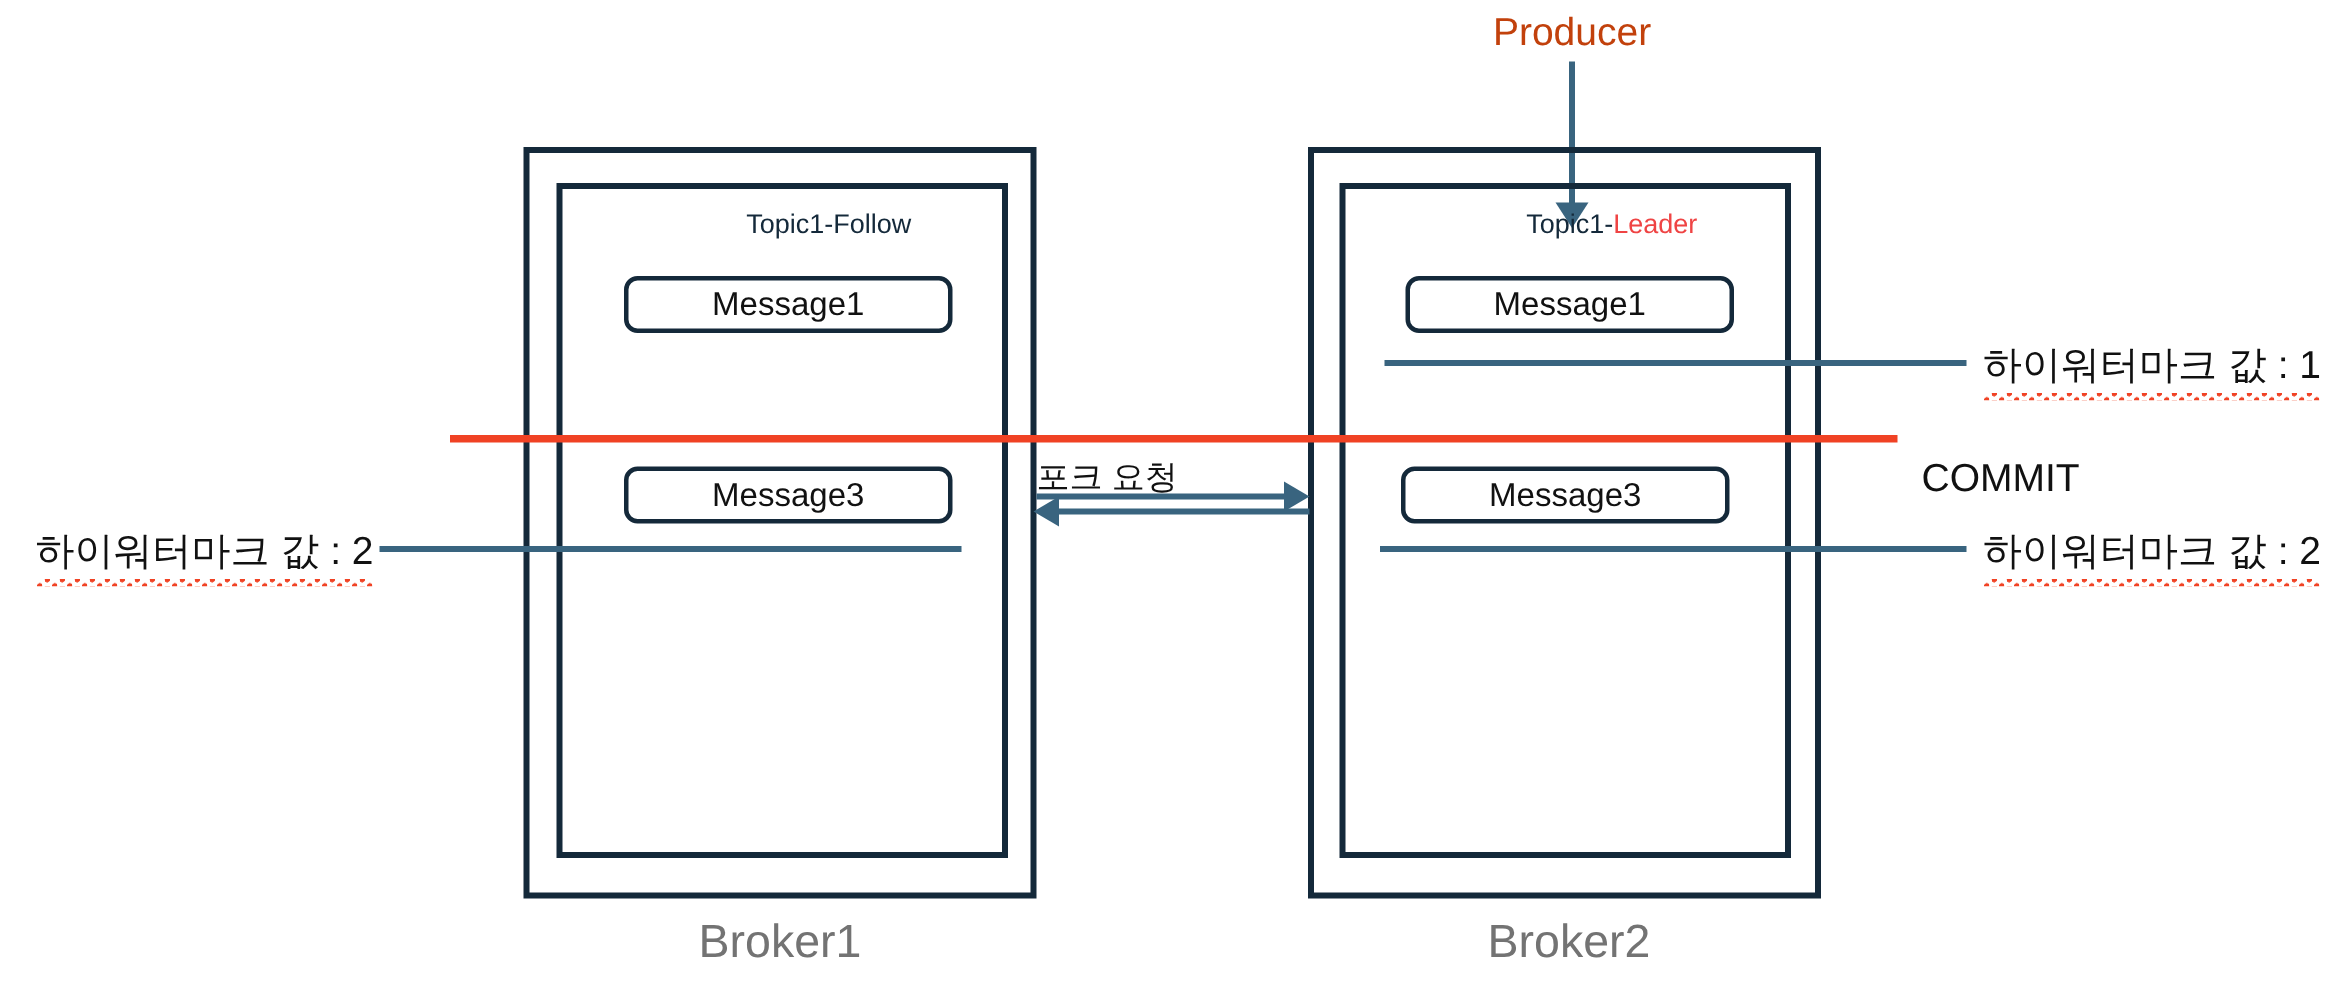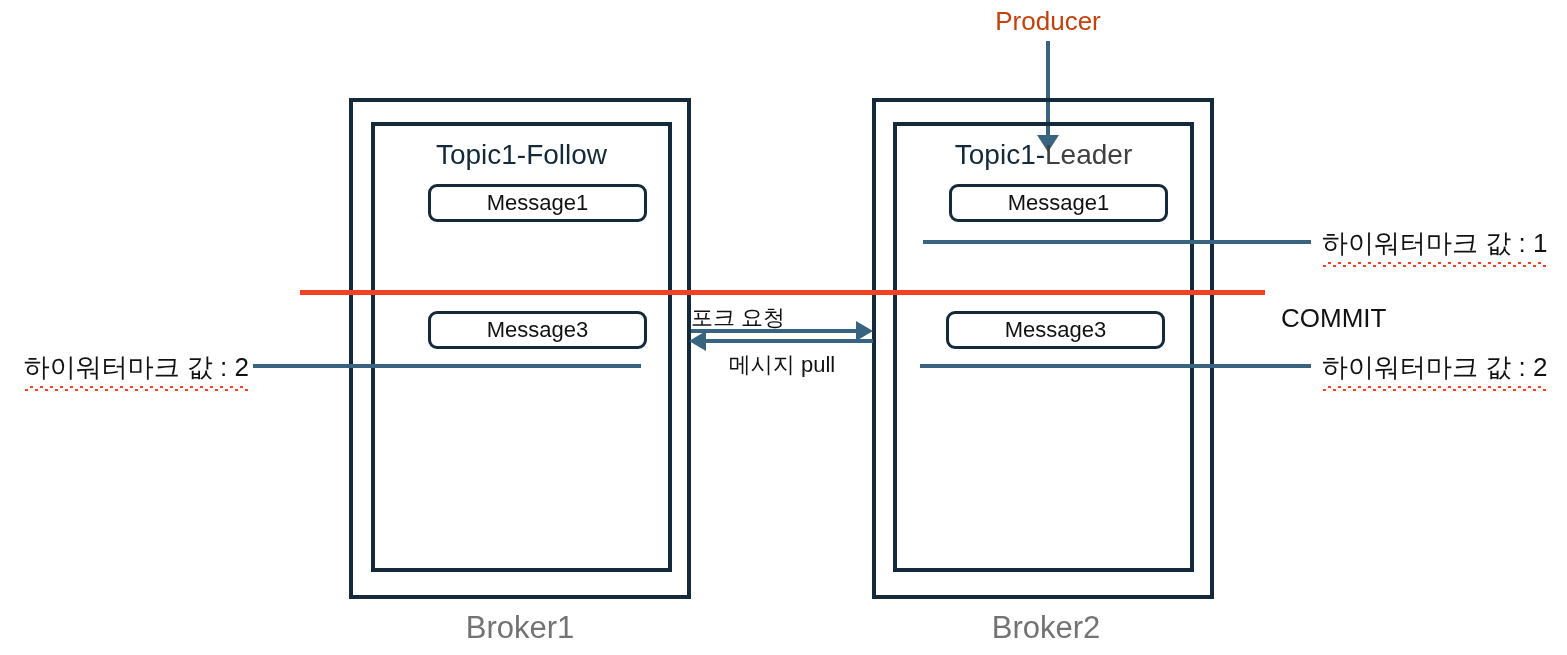--- a/index.html
+++ b/index.html
@@ -37,42 +37,42 @@
     text-align: center;
     font-size: 31px;
     color: #737373;
     white-space: nowrap;
   }
 
   
   .topic-title {
     position: absolute;
     text-align: center;
-    font-size: 28px;
+    font-size: 18px;
     color: #14293a;
     white-space: nowrap;
+    padding-left: 31px;
   }
   .topic-title .role-leader {
-    color: #404040;
+    color: #ef4444;
   }
 
   
   .msg-box {
     position: absolute;
     border: 3px solid #14293a;
     border-radius: 9px;
     background: #ffffff;
     box-sizing: border-box;
     display: flex;
     align-items: center;
     justify-content: center;
     font-size: 22px;
     color: #111111;
     white-space: nowrap;
-    margin-left: 12px;
   }
 
   
   .hline {
     position: absolute;
     height: 4px;
     background: #39647f;
   }
   .commit-line {
     position: absolute;
@@ -207,15 +207,14 @@
   <div class="annot right-side" style="left:1322px; top:350px;">
     <span class="squiggle">하이워터마크 값 : 2</span>
   </div>
 
   <div class="annot-small" style="left:691px; top:303px; width:182px; text-align:left;">포크 요청</div>
   <div class="hline" style="left:691px; top:329px; width:167px;"></div>
   <div class="arrow-head-right" style="left:856px; top:321px;"></div>
 
   <div class="hline" style="left:706px; top:339px; width:167px;"></div>
   <div class="arrow-head-left" style="left:689px; top:331px;"></div>
-  <div class="annot-small" style="left:691px; top:350px; width:182px; text-align:center;">메시지 pull</div>
 
 </div>
 
 </body></html>

